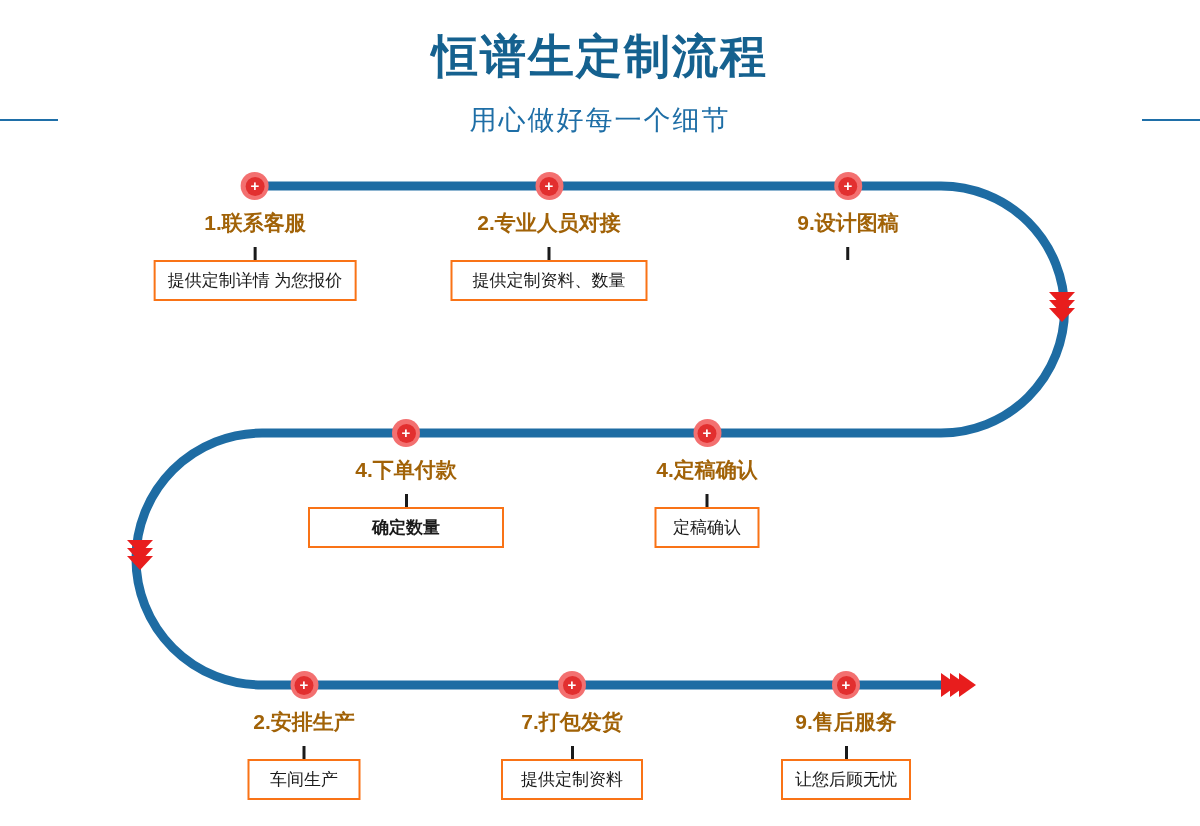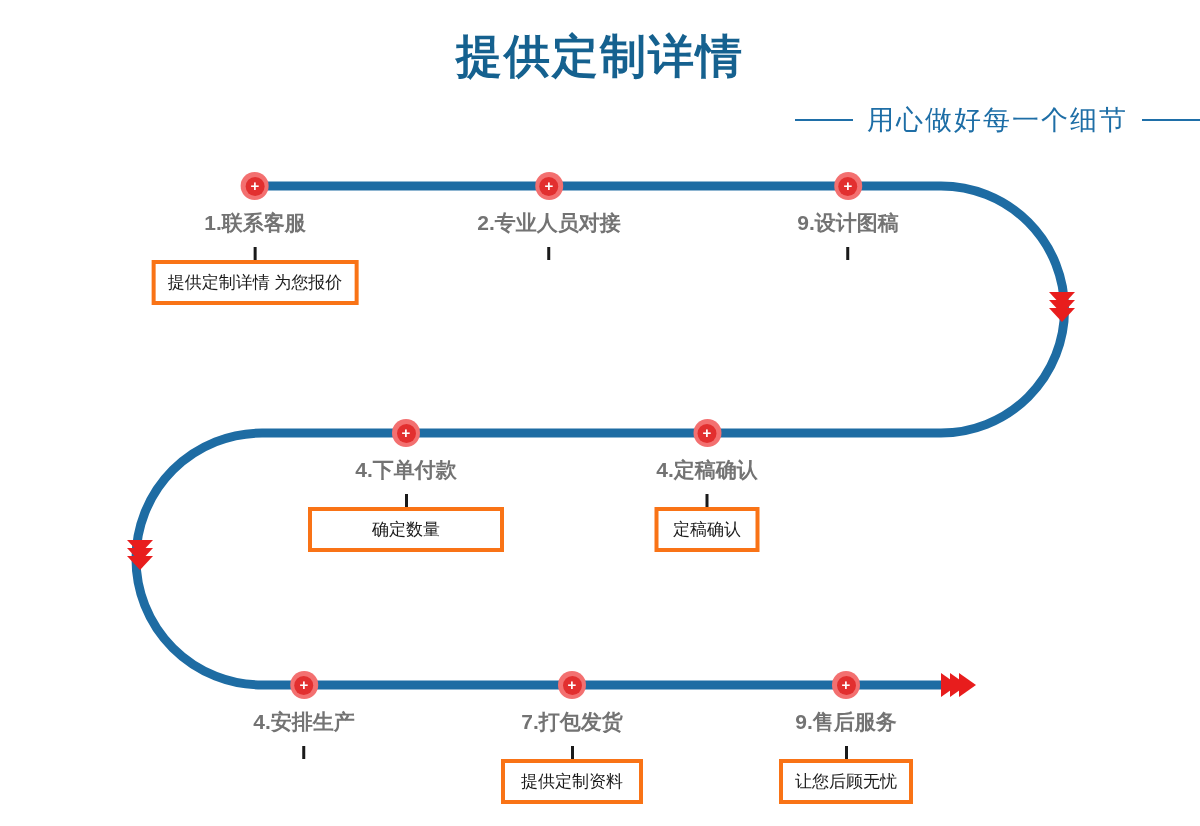--- a/index.html
+++ b/index.html
@@ -2,66 +2,66 @@
 <html style="--marker-outer: #f37070; --marker-inner: #e22f2f;"><head>
 <meta charset="utf-8">
 <style>
   html,body{margin:0;padding:0;background:#ffffff;}
   body{font-family:"Liberation Sans","DejaVu Sans",sans-serif;}
   .canvas{position:relative;width:1200px;height:826px;background:#ffffff;overflow:hidden;}
 
   
   .header{position:absolute;left:0;top:0;width:100%;text-align:center;}
   .page-title{margin:26px 0 0 0;font-size:46px;font-weight:700;color:#15618f;letter-spacing:2px;}
-  .subtitle-row{margin-top:14px;display:flex;align-items:center;justify-content:flex-end;}
+  .subtitle-row{margin-top:14px;display:flex;align-items:center;justify-content:space-between;}
   .subtitle-line{width:58px;height:2px;background:#1f6fa8;}
   .subtitle-text{margin:0 14px;font-size:27px;color:#1e6ea6;letter-spacing:2px;}
 
   
   .flow-svg{position:absolute;left:0;top:0;}
 
   
   .step{position:absolute;display:flex;flex-direction:column;align-items:center;transform:translateX(-50%);}
   .marker{width:28px;height:28px;margin-top:-14px;border-radius:50%;
           background:var(--marker-outer,#f37070);display:flex;align-items:center;justify-content:center;}
   .marker-inner{width:19px;height:19px;border-radius:50%;background:var(--marker-inner,#e22f2f);
           color:#ffffff;font-size:15px;font-weight:700;line-height:1;
           display:flex;align-items:center;justify-content:center;padding-bottom:1px;box-sizing:border-box;}
-  .step-title{margin-top:9px;font-size:21px;font-weight:700;color:#737373;white-space:nowrap;}
+  .step-title{margin-top:9px;font-size:21px;font-weight:700;color:#a16207;white-space:nowrap;}
   .tick{margin-top:10px;width:3px;height:13px;background:#1a1a1a;}
-  .step-box{border:4px solid #f97316;background:#ffffff;color:#1a1a1a;font-size:17px;
+  .step-box{border:2px solid #f97316;background:#ffffff;color:#1a1a1a;font-size:17px;
             padding:7px 12px;text-align:center;white-space:nowrap;box-sizing:border-box;}
 
   
   .step-pos-1{left:255px;top:186px;}
   .step-pos-2{left:549px;top:186px;}
   .step-pos-3{left:848px;top:186px;}
   .step-pos-4{left:707px;top:433px;}
   .step-pos-5{left:406px;top:433px;}
   .step-pos-6{left:304px;top:685px;}
   .step-pos-7{left:572px;top:685px;}
   .step-pos-8{left:846px;top:685px;}
 
   
   .step-pos-1 .step-box{min-width:196px;}
   .step-pos-2 .step-box{min-width:197px;}
   .step-pos-3 .step-box{min-width:185px;}
   .step-pos-4 .step-box{min-width:105px;}
-  .step-pos-5 .step-box{min-width:196px;}
+  .step-pos-5 .step-box{min-width:196px;font-weight:bold;}
   .step-pos-6 .step-box{min-width:113px;}
   .step-pos-7 .step-box{min-width:142px;}
   .step-pos-8 .step-box{min-width:126px;}
 </style>
 </head>
 <body>
 
 <div class="canvas">
 
   <div class="header">
-    <h1 class="page-title" style="color: rgb(21, 97, 143);">提供定制详情</h1>
+    <h1 class="page-title" style="color: rgb(21, 97, 143);">恒谱生定制流程</h1>
     <div class="subtitle-row">
       <span class="subtitle-line"></span>
       <span class="subtitle-text" style="color: rgb(30, 110, 166);">用心做好每一个细节</span>
       <span class="subtitle-line"></span>
     </div>
   </div>
 
   <svg class="flow-svg" width="1200" height="826" viewBox="0 0 1200 826">
     <path id="flow-line" d="M 255 186 H 941 A 123.5 123.5 0 0 1 941 433 H 262 A 126 126 0 0 0 262 685 H 945" fill="none" stroke="#1e6ca3" stroke-width="9"></path>
     <g id="arrows-right-curve">
@@ -89,20 +89,21 @@
     <div class="tick"></div>
     <div class="step-box">提供定制详情 为您报价</div>
   </div>
 
   <div class="step step-pos-2">
     <div class="marker">
       <span class="marker-inner">+</span>
     </div>
     <div class="step-title">2.专业人员对接</div>
     <div class="tick"></div>
+    <div class="step-box">提供定制资料、数量</div>
   </div>
 
   <div class="step step-pos-3">
     <div class="marker">
       <span class="marker-inner">+</span>
     </div>
     <div class="step-title">9.设计图稿</div>
     <div class="tick"></div>
   </div>
 
@@ -121,22 +122,23 @@
     </div>
     <div class="step-title">4.下单付款</div>
     <div class="tick"></div>
     <div class="step-box">确定数量</div>
   </div>
 
   <div class="step step-pos-6">
     <div class="marker">
       <span class="marker-inner">+</span>
     </div>
-    <div class="step-title">4.安排生产</div>
+    <div class="step-title">2.安排生产</div>
     <div class="tick"></div>
+    <div class="step-box">车间生产</div>
   </div>
 
   <div class="step step-pos-7">
     <div class="marker">
       <span class="marker-inner">+</span>
     </div>
     <div class="step-title">7.打包发货</div>
     <div class="tick"></div>
     <div class="step-box">提供定制资料</div>
   </div>

